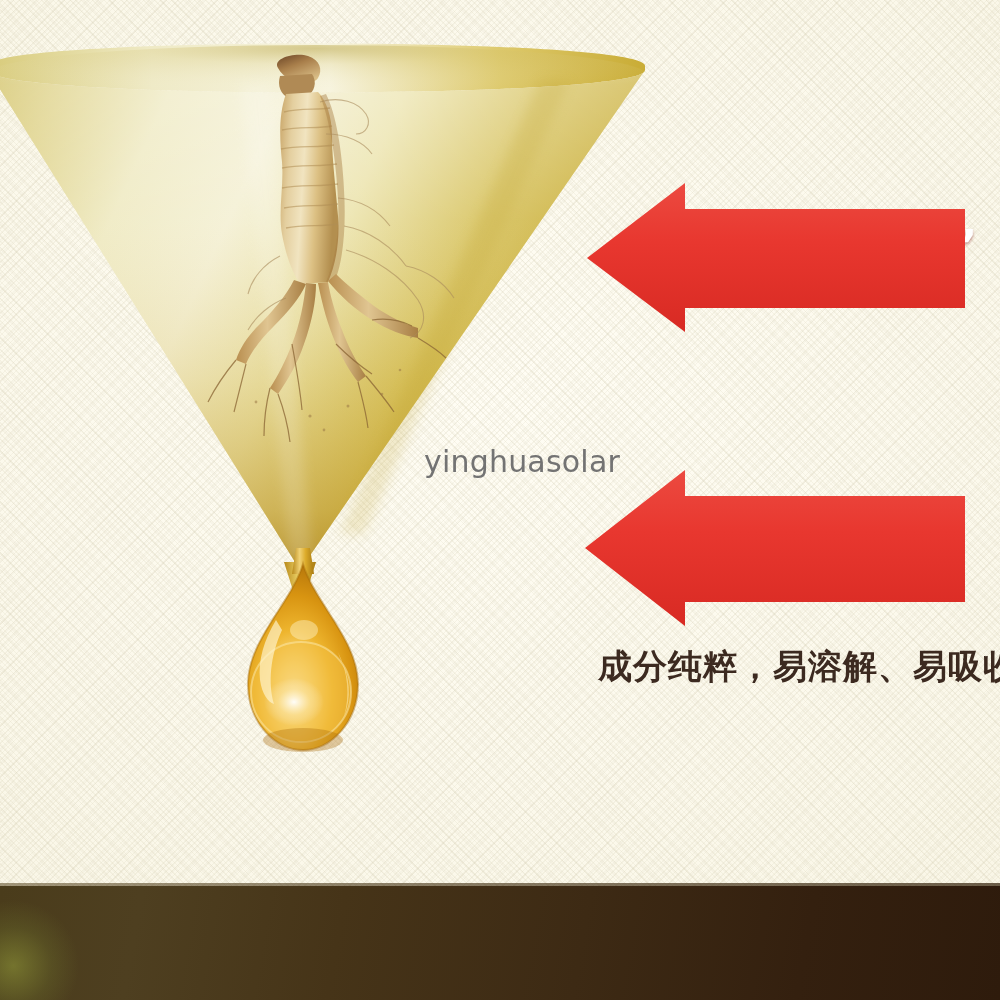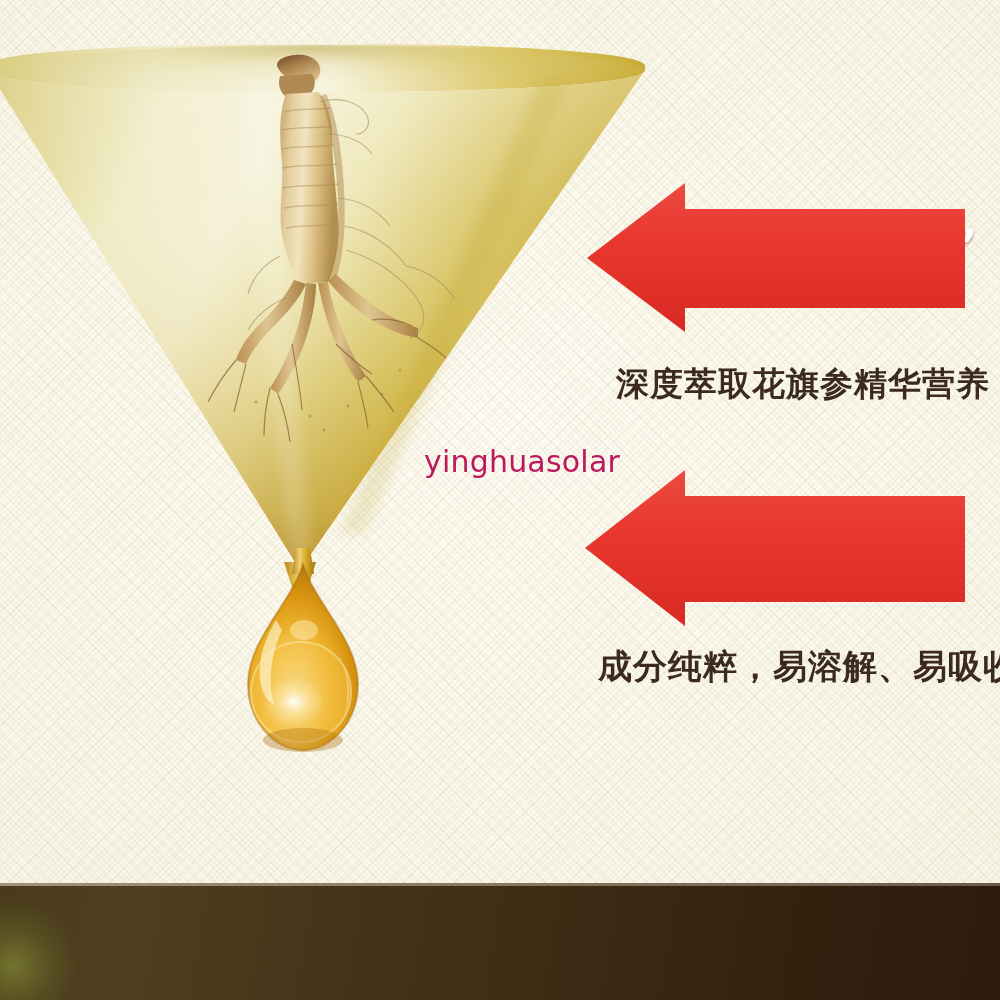--- a/index.html
+++ b/index.html
@@ -87,21 +87,21 @@
   }
   .drop-svg { display:block; width:100%; height:100%; }
 
   
   .watermark {
     position: absolute;
     left: 424px;
     top: 444px;
     font-size: 30px;
     letter-spacing: .2px;
-    color: #be185d;
+    color: #737373;
     font-family: "DejaVu Sans", "Liberation Sans", sans-serif;
     font-weight: 400;
     white-space: nowrap;
     z-index: 6;
   }
 
   
   .arrow {
     position: absolute;
     z-index: 5;
@@ -409,21 +409,20 @@
           <stop offset="0%" stop-color="#ec4a40"></stop>
           <stop offset="40%" stop-color="#e8372f"></stop>
           <stop offset="100%" stop-color="#d82a23"></stop>
         </linearGradient>
       </defs>
       <path d="M 2,78 L 100,3 L 100,29 L 380,29 L 380,128 L 100,128 L 100,152 Z" fill="url(#redGrad1)"></path>
     </svg>
   </div>
   <div class="arrow-label" id="arrow-one-label">长时间“酒浸”</div>
 
-  <div class="caption" id="caption-one">深度萃取花旗参精华营养</div>
 
   <div class="arrow" id="arrow-two">
     <svg viewBox="0 0 384 162" preserveAspectRatio="none" aria-hidden="true">
       <defs>
         <linearGradient id="redGrad2" x1="0" y1="0" x2="0" y2="1">
           <stop offset="0%" stop-color="#ec4a40"></stop>
           <stop offset="40%" stop-color="#e8372f"></stop>
           <stop offset="100%" stop-color="#d82a23"></stop>
         </linearGradient>
       </defs>

